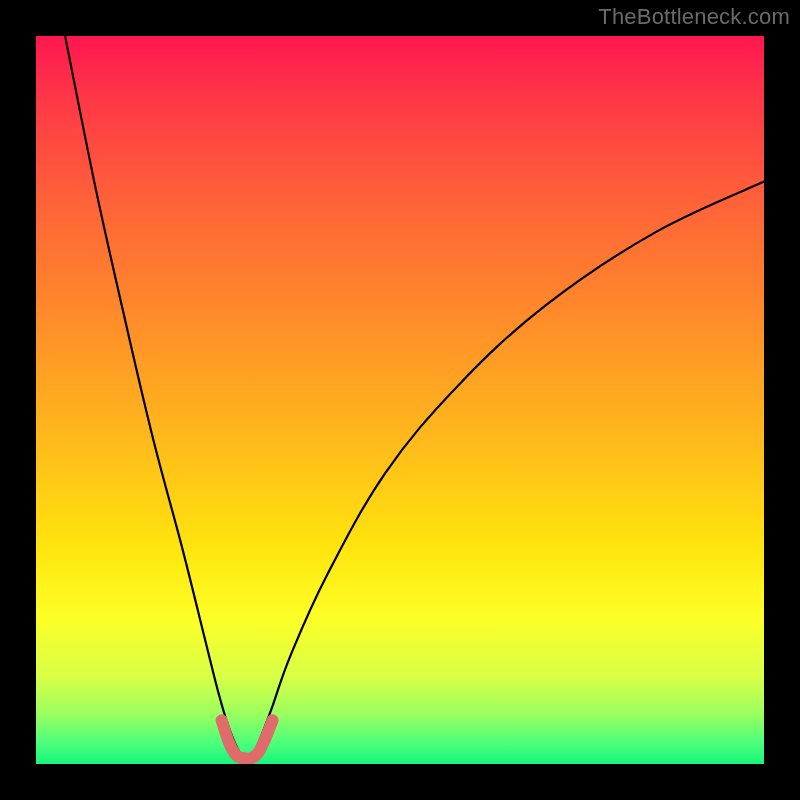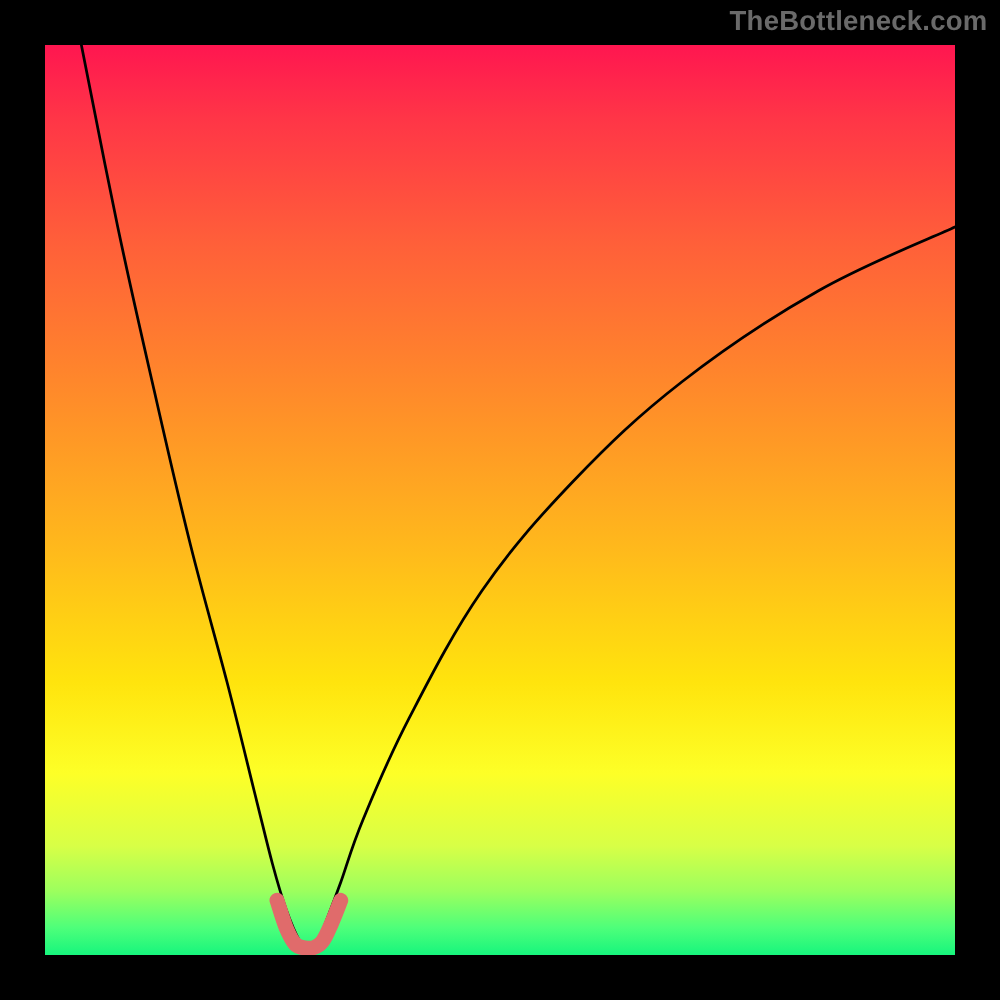--- a/index.html
+++ b/index.html
@@ -15,21 +15,21 @@
     height: 800px;
     background: #000;
     position: relative;
   }
   .watermark {
     position: absolute;
     top: 4px;
     right: 10px;
     color: #6a6a6a;
     font-size: 22px;
-    font-weight: 700;
+    font-weight: 400;
     letter-spacing: 0.2px;
   }
   .plot-area {
     position: absolute;
     left: 36px;
     top: 36px;
     width: 728px;
     height: 728px;
   }
   .grad {

